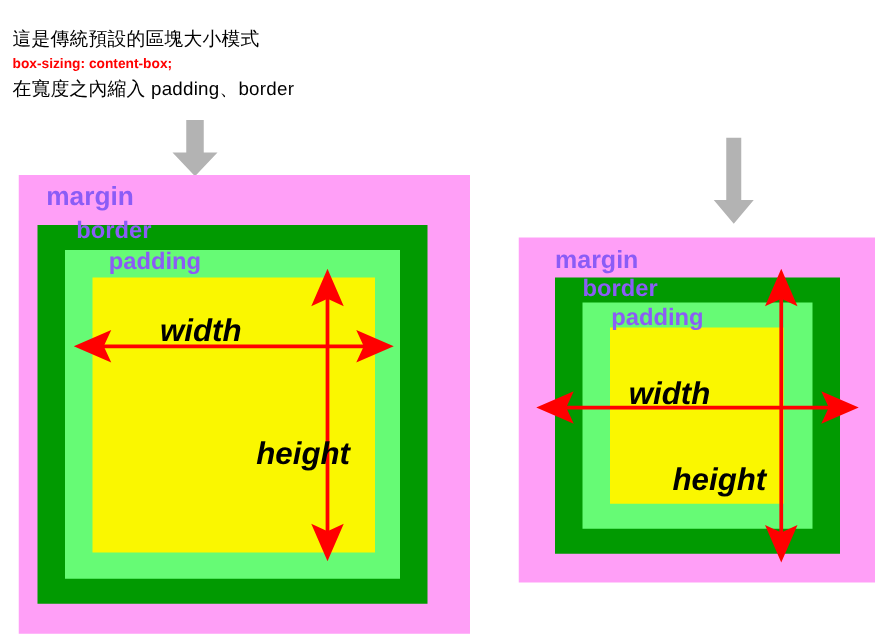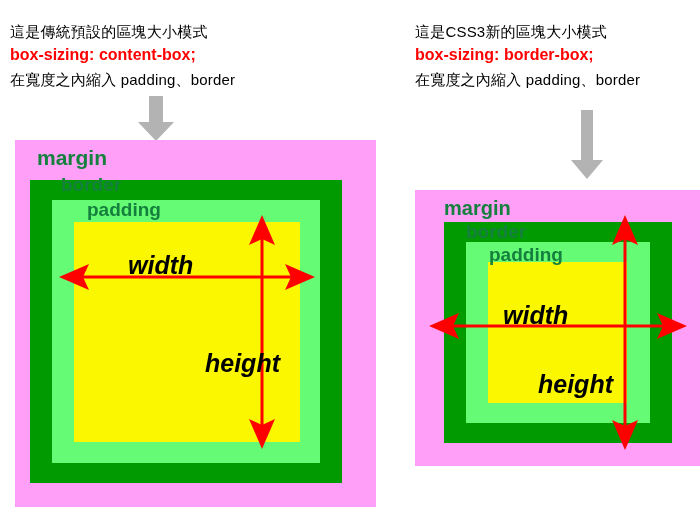--- a/index.html
+++ b/index.html
@@ -27,42 +27,42 @@
   }
   .caption .line {
     display: block;
     font-size: 15px;
     color: #000000;
     letter-spacing: 0.2px;
   }
   .caption .line.code {
     font-weight: bold;
     color: #ff0000;
-    font-size: 16px;
+    font-size: 11px;
     letter-spacing: 0px;
   }
   .caption-left  { left: 10px;  top: 20px; }
   .caption-right { left: 415px; top: 20px; }
 
   
   .grey-arrow {
     position: absolute;
   }
 
   
   .boxdiagram {
     position: absolute;
   }
   .layer {
     position: absolute;
   }
   .layer-label {
     position: absolute;
     font-weight: bold;
-    color: #15803d;
+    color: #8b5cf6;
     white-space: nowrap;
     line-height: 1;
   }
   .dim-label {
     position: absolute;
     font-weight: bold;
     color: #000000;
     white-space: nowrap;
     line-height: 1;
     z-index: 6;
@@ -115,25 +115,20 @@
 
       <line x1="247" y1="95" x2="247" y2="289" stroke="#ff0000" stroke-width="3"></line>
       <polygon points="247,75 234,105 247,99 260,105" fill="#ff0000"></polygon>
       <polygon points="247,309 234,279 247,285 260,279" fill="#ff0000"></polygon>
     </svg>
 
     <span class="dim-label" style="left:113px; top:113px; font-size:25px;">width</span>
     <span class="dim-label" style="left:190px; top:211px; font-size:25px;">height</span>
   </div>
 
-  <div class="caption caption-right">
-    <span class="line">這是CSS3新的區塊大小模式</span>
-    <span class="line code">box-sizing: border-box;</span>
-    <span class="line">在寬度之內縮入  padding、border</span>
-  </div>
 
   <div class="grey-arrow" style="left:570px; top:110px;">
     <svg width="34" height="70" viewBox="0 0 34 70" xmlns="http://www.w3.org/2000/svg">
       <polygon points="11,0 23,0 23,50 33,50 17,69 1,50 11,50" fill="#b3b3b3"></polygon>
     </svg>
   </div>
 
   <div class="boxdiagram" style="left:415px; top:190px; width:285px; height:276px;">
 
     <div class="layer" style="left:0; top:0; width:285px; height:276px; background:#ff9ff7;"></div>

